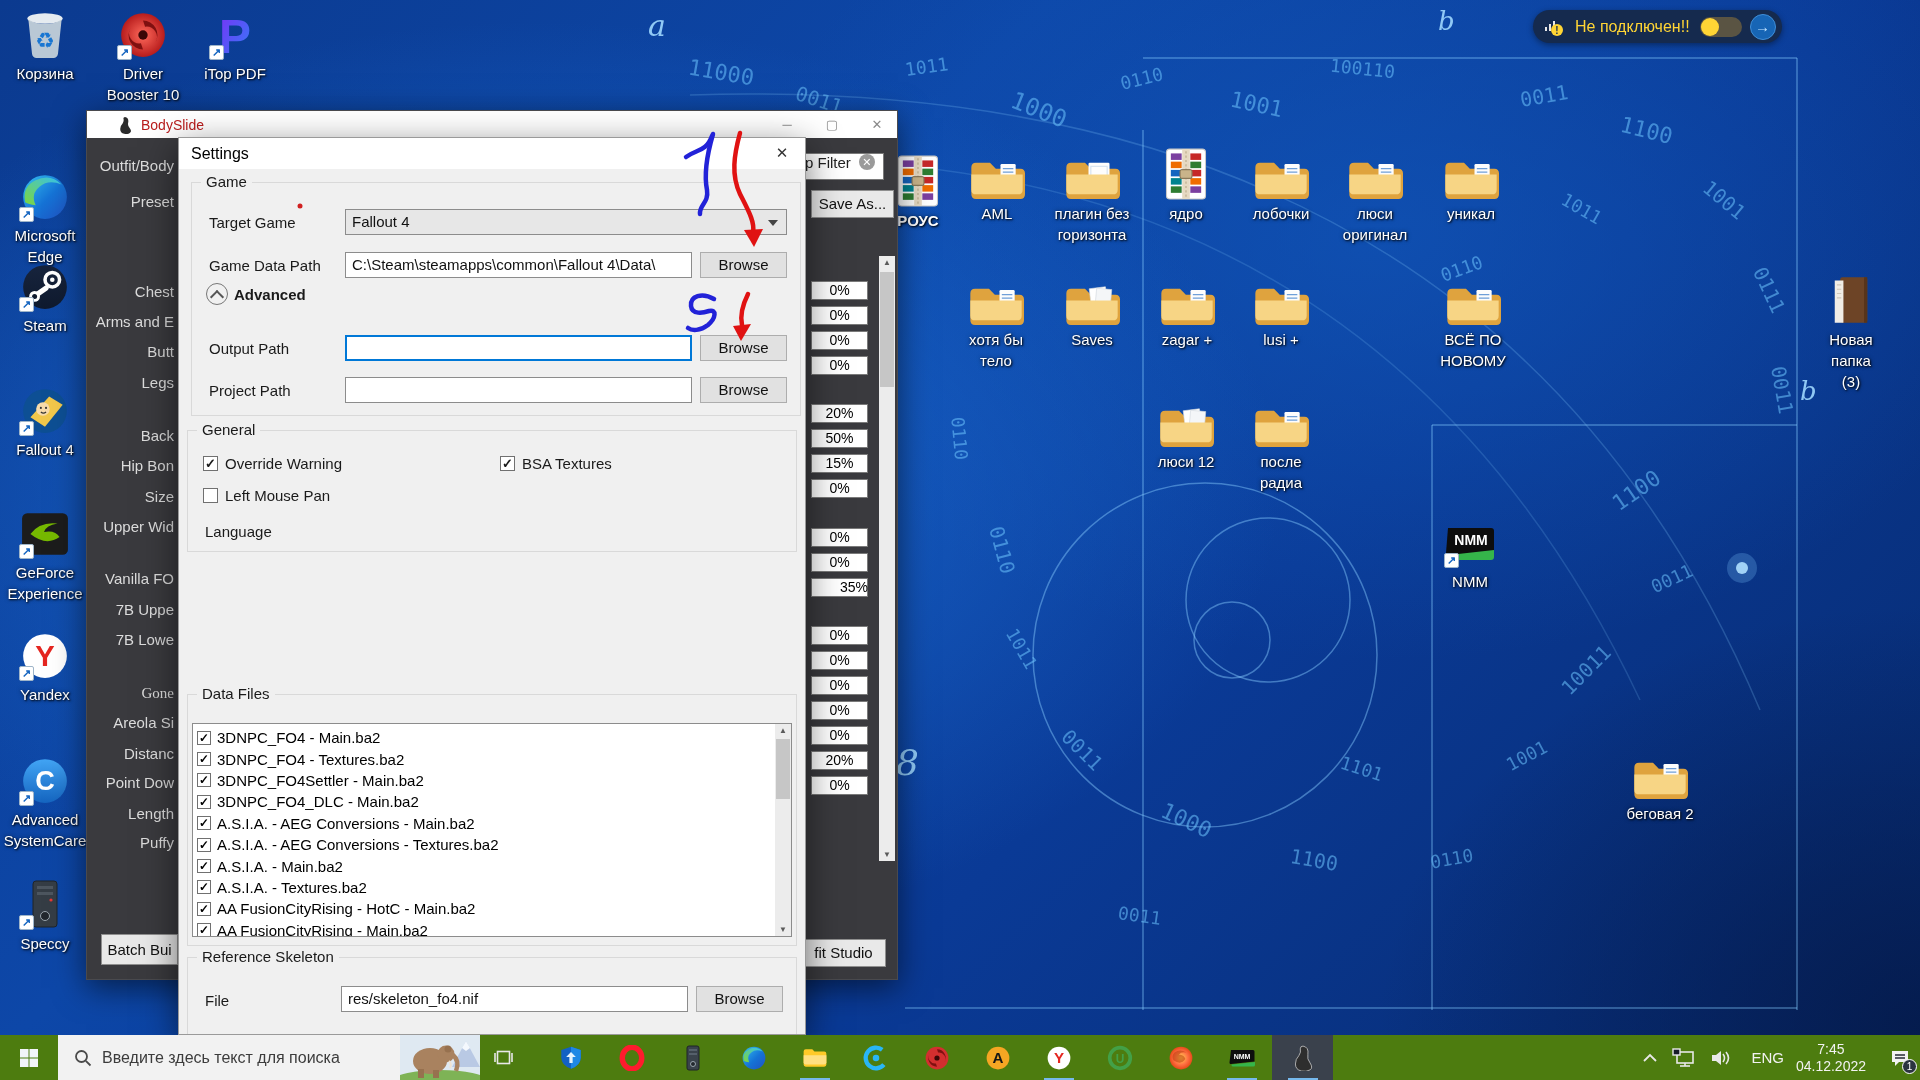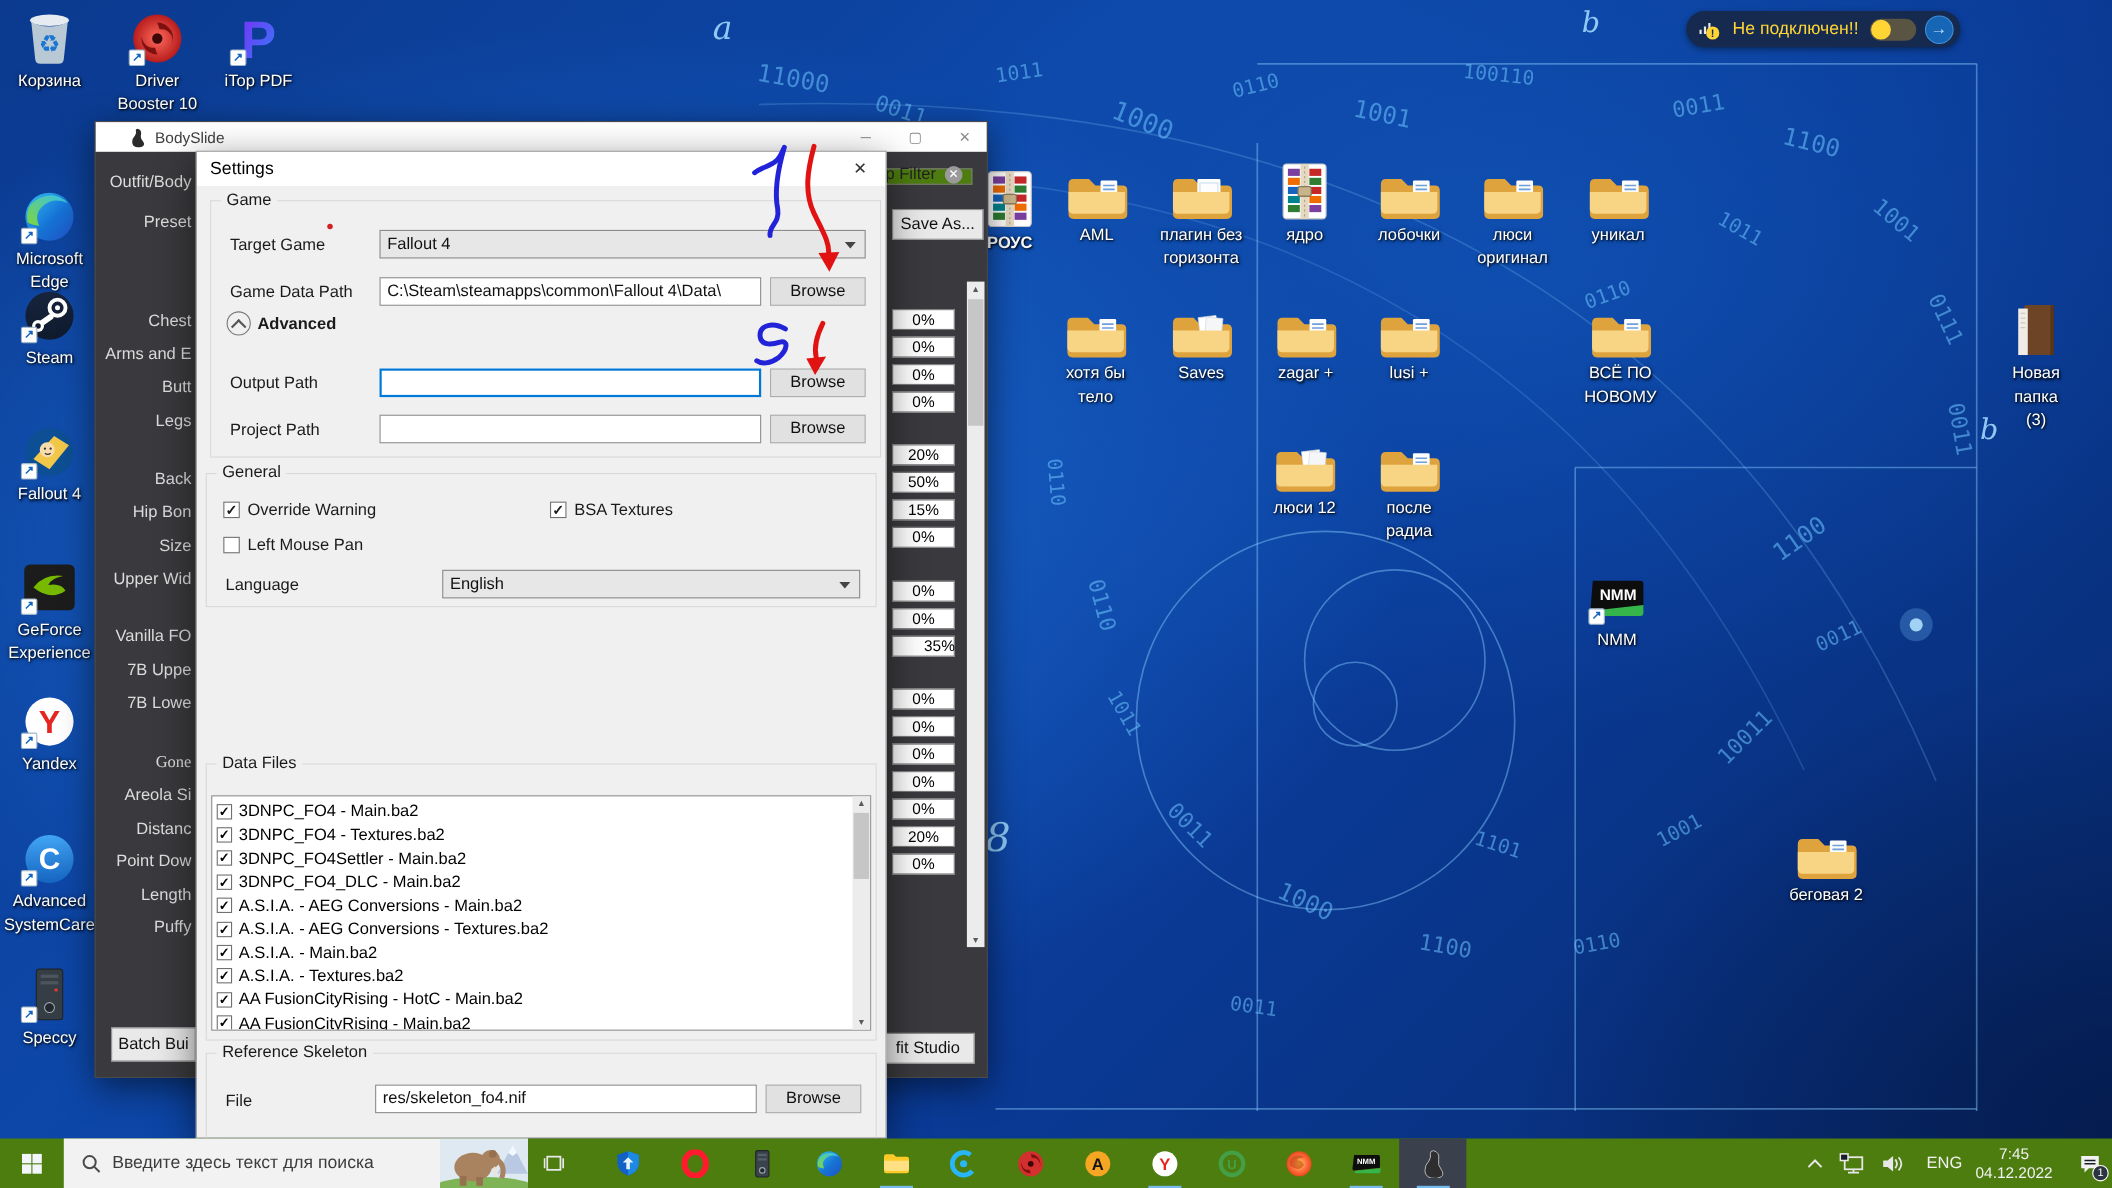--- a/index.html
+++ b/index.html
@@ -22,27 +22,27 @@
 .shortcut{position:absolute;left:2px;bottom:0;width:15px;height:15px;background:#fff;border:1px solid #9fb5c9;border-radius:2px;font-size:11px;line-height:13px;color:#1565c0;text-align:center;font-weight:bold}
 
 .notif{position:absolute;left:1533px;top:10px;height:33px;background:#152a4e;border-radius:17px;display:flex;align-items:center;padding:0 6px 0 10px;z-index:40;box-shadow:0 2px 6px rgba(0,0,0,.4)}
 .notif-text{color:#ffd535;font-size:16px;margin:0 10px;white-space:nowrap}
 .toggle{width:42px;height:20px;border-radius:10px;background:#5a5443;position:relative;margin-right:8px}
 .toggle .knob{position:absolute;left:1px;top:1px;width:18px;height:18px;border-radius:50%;background:#ffd535}
 .notif-go{width:26px;height:26px;border-radius:50%;background:#1765b5;border:1px solid #3f8fd9;color:#bfe3ff;font-size:15px;line-height:24px;text-align:center}
 
 .bs-win{position:absolute;left:86px;top:110px;width:812px;height:870px;z-index:20;box-shadow:0 8px 30px rgba(0,0,0,.55);background:#3a3a3e;border:1px solid #4a4a4e}
 .bs-title{position:absolute;left:0;top:0;width:100%;height:27px;background:#fff;display:flex;align-items:center}
-.bs-title .ttl{color:#404040;font-size:14px;margin-left:8px}
+.bs-title .ttl{color:#b91c1c;font-size:14px;margin-left:8px}
 .bs-title svg{margin-left:30px}
 .winbtn{position:absolute;top:0;width:40px;height:27px;text-align:center;line-height:27px;color:#8a8a8a;font-size:13px}
 .sb-item{position:absolute;left:0;width:90px;text-align:right;padding-right:3px;color:#dcdcdc;font-size:15px;white-space:nowrap;overflow:hidden}
 .bs-btn{position:absolute;background:#e9e9e9;border:1px solid #8f8f8f;font-size:15px;color:#111;text-align:center}
 .pct{position:absolute;left:724px;width:57px;height:19px;background:#fff;border:1px solid #7a7a7a;font-size:14px;text-align:center;line-height:17px;color:#000}
-.filterbox{position:absolute;left:711px;top:42px;width:86px;height:15px;background:#4d7c0f;border:1px solid #7a7a7a;font-size:15px;color:#222;display:flex;align-items:flex-end;padding-left:6px}
+.filterbox{position:absolute;left:711px;top:42px;width:86px;height:27px;background:#ffffff;border:1px solid #7a7a7a;font-size:15px;color:#222;display:flex;align-items:flex-start;padding-left:6px}
 .filterx{margin-left:8px;width:16px;height:16px;border-radius:50%;background:#9a9a9a;color:#fff;font-size:11px;line-height:16px;text-align:center}
 .scrollv{position:absolute;background:#ececec}
 .scroll-thumb{position:absolute;background:#c6c6c6}
 .scroll-arrow{position:absolute;width:100%;text-align:center;font-size:8px;color:#5a5a5a}
 
 .dlg{position:absolute;left:178px;top:137px;width:628px;height:898px;background:#f0f0f0;z-index:30;border:1px solid #9a9a9a;box-shadow:0 10px 34px rgba(0,0,0,.55);overflow:hidden}
 .dlg-title{position:absolute;left:0;top:0;width:100%;height:31px;background:#fff}
 .dlg-title .t{position:absolute;left:12px;top:7px;font-size:16px;color:#000}
 .dlg-close{position:absolute;right:12px;top:6px;font-size:15px;color:#333;width:22px;text-align:center}
 .grp{position:absolute;border:1px solid #d9d9d9}
@@ -230,24 +230,20 @@
     </div>
     <div class="cb" style="left:312px;top:24px">
       <span class="box">✓</span>
       <span>BSA Textures</span>
     </div>
     <div class="cb" style="left:15px;top:56px">
       <span class="box"></span>
       <span>Left Mouse Pan</span>
     </div>
     <span class="flabel" style="left:17px;top:92px">Language</span>
-    <div class="combo" style="left:214px;top:87px;width:380px">
-      <span>English</span>
-      <span class="car"></span>
-    </div>
   </div>
 
 
   <div class="grp" style="left:8px;top:556px;width:610px;height:252px">
     <span class="legend">Data Files</span>
     <div class="dlist" style="left:4px;top:28px;width:600px;height:214px" id="datafiles-list">
         <div class="drow">
           <span class="box">✓</span>
           <span>3DNPC_FO4 - Main.ba2</span>
         </div>

